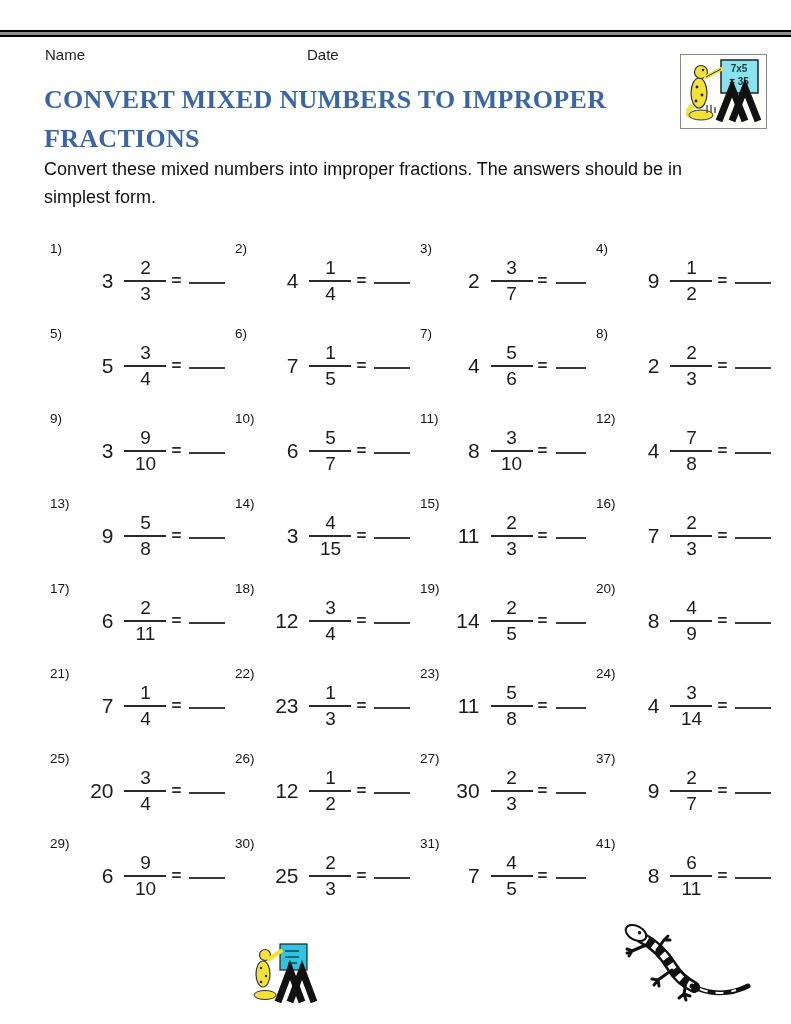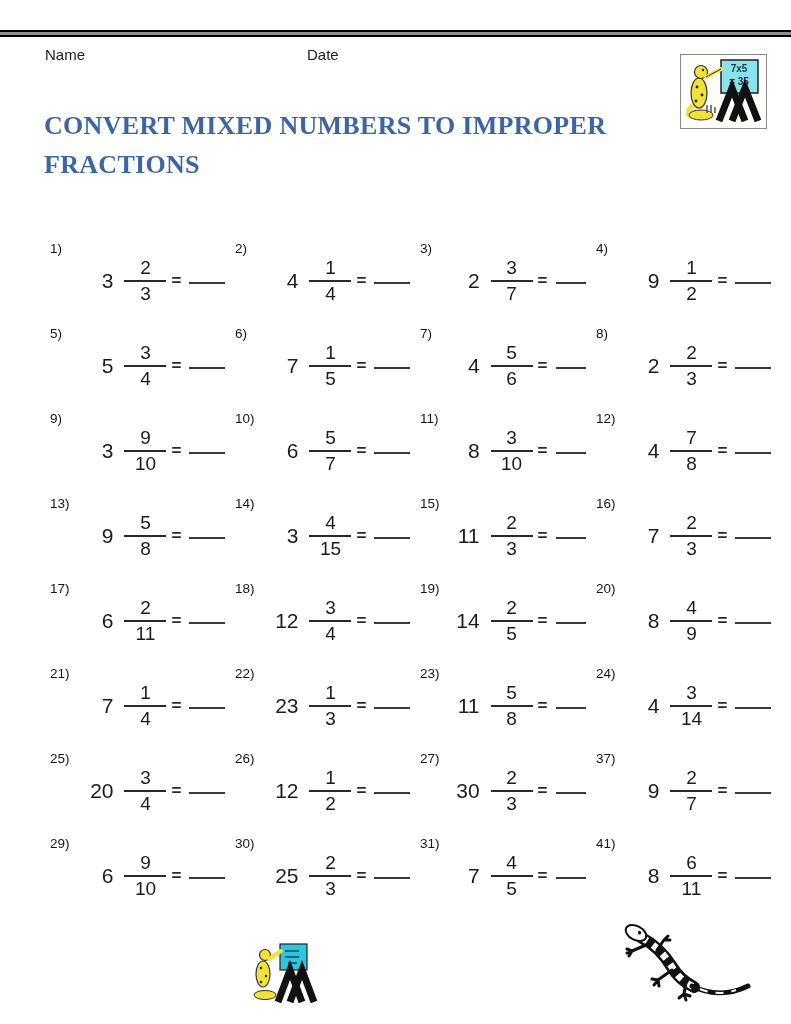--- a/index.html
+++ b/index.html
@@ -17,21 +17,20 @@
     background:linear-gradient(to bottom,#000 0 2px,#8f8f8f 2px,#8f8f8f 5px,#000 5px 7px);
   }
   .name-label{position:absolute;top:46px;left:45px;font-size:15px;color:#222;}
   .date-label{position:absolute;top:46px;left:307px;font-size:15px;color:#222;}
 
   .worksheet-title{
     position:absolute;top:80px;left:44px;width:640px;
     font-family:"Liberation Serif","DejaVu Serif",serif;
     font-weight:600;font-size:26px;line-height:39px;
     letter-spacing:0.3px;
-    margin-top:26px;
   }
   .instructions{
     position:absolute;top:155px;left:44px;width:700px;
     font-size:18px;line-height:28px;color:#101010;
   }
 
   .logo-box{
     position:absolute;top:54px;left:680px;width:85px;height:73px;
     border:1px solid #8a8a8a;background:#fefefa;
   }
@@ -104,20 +103,21 @@
         <circle cx="22" cy="15" r="1.2" fill="#222"></circle>
         <path d="M26,50 l0,8 M30,50 l0,8 M34,52 l0,6" stroke="#555" stroke-width="1.5"></path>
       </g>
     </svg>
   </div>
 
   <div class="worksheet-title" style="color: rgb(58, 102, 165);">
     <div>CONVERT MIXED NUMBERS TO IMPROPER FRACTIONS</div>
   </div>
 
+  <div class="instructions">Convert these mixed numbers into improper fractions. The answers should be in simplest form.</div>
 
   <div class="problems-grid">
   <div class="problem-cell">
     <div class="problem-number">1)</div>
     <div class="problem-content">
       <span class="whole-number">3</span>
       <span class="fraction">
         <span class="numerator">2</span>
         <span class="fraction-bar"></span>
         <span class="denominator">3</span>

